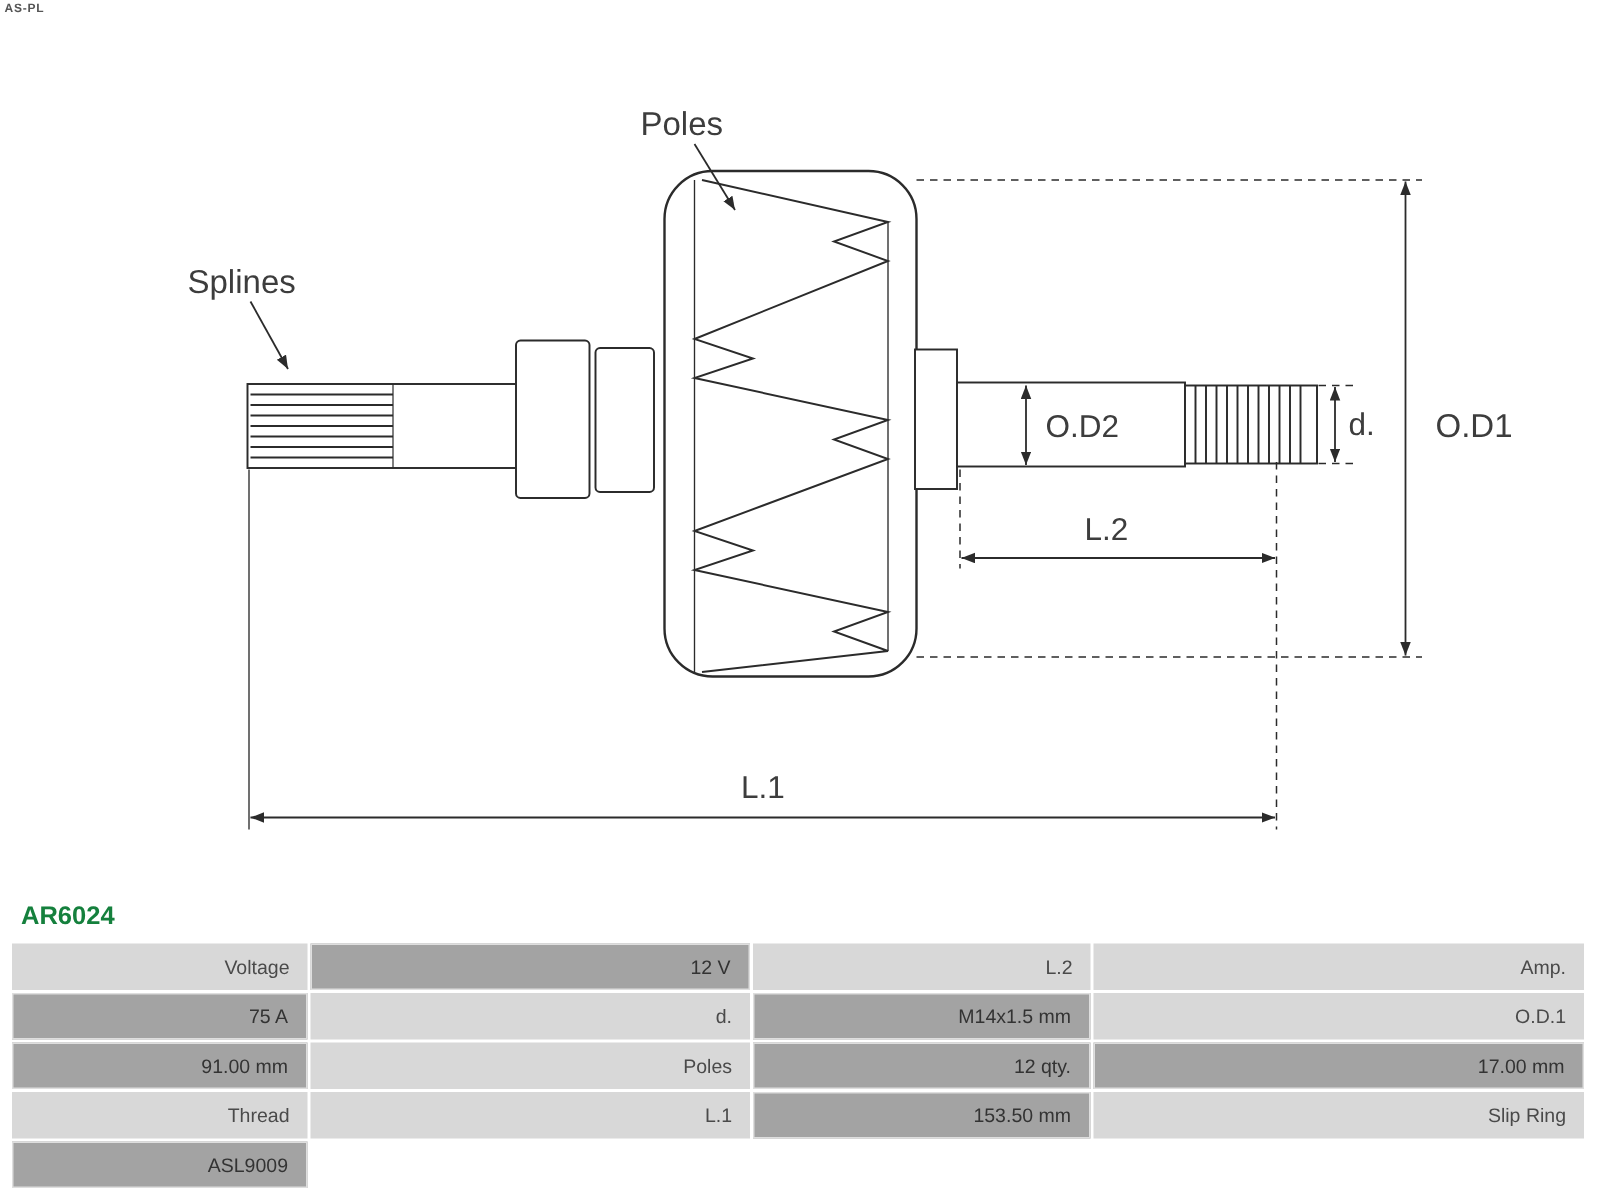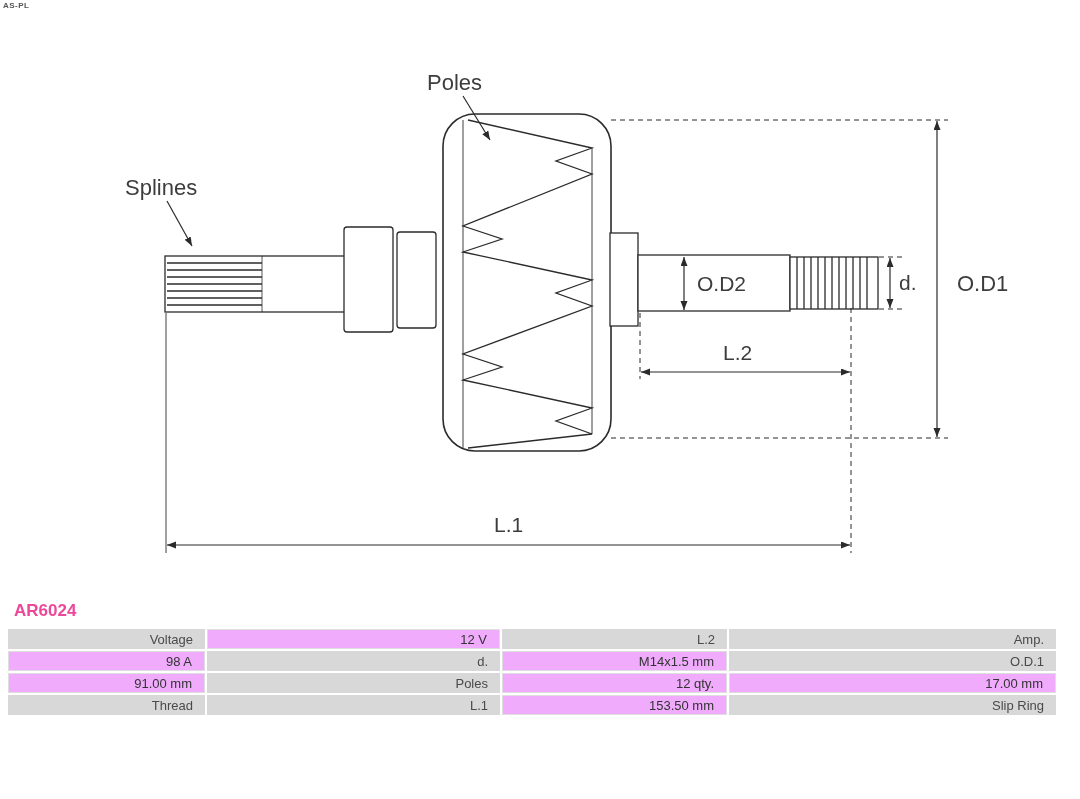--- a/index.html
+++ b/index.html
@@ -20,25 +20,25 @@
   .partno{
     position:absolute;left:14px;top:601px;
     font-size:17px;font-weight:700;
   }
   .spec-table{
     position:absolute;left:8px;top:629px;width:1050px;
     display:grid;grid-template-columns:197px 293px 225px 327px;
     gap:2px;background:#ffffff;
   }
   .cell{
-    height:20px;display:flex;align-items:center;justify-content:flex-end;
+    height:31px;display:flex;align-items:center;justify-content:flex-end;
     padding-right:12px;font-size:13px;box-sizing:border-box;padding-left:24px;
   }
   .cell.label{background:#d8d8d8;color:#4a4a4a;}
-  .cell.value{background:#f0abfc;border:1px solid #dedede;color:#333333;}
+  .cell.value{background:#a3a3a3;border:1px solid #dedede;color:#333333;}
 </style>
 </head>
 <body>
 
 <div class="brand">AS-PL</div>
 
 <div class="diagram-wrap">
 <svg width="1080" height="596" viewBox="0 0 1080 596">
   <defs>
     <marker id="arr" markerWidth="10" markerHeight="8" refX="9" refY="3.5" orient="auto-start-reverse" markerUnits="userSpaceOnUse">
@@ -118,36 +118,37 @@
   <text class="callout-label" x="427" y="90">Poles</text>
   <text class="callout-label" x="125" y="195">Splines</text>
   <text class="dim-label" x="697" y="291">O.D2</text>
   <text class="dim-label" x="899" y="290">d.</text>
   <text class="dim-label-big" x="957" y="291">O.D1</text>
   <text class="dim-label" x="723" y="360">L.2</text>
   <text class="dim-label" x="494" y="532">L.1</text>
 </svg>
 </div>
 
-<div class="partno" style="color: #ec4899;">AR6024</div>
+<div class="partno" style="color: #15803d;">AR6024</div>
 
 <div class="spec-table">
   <div class="cell label">Voltage</div>
   <div class="cell value">12 V</div>
   <div class="cell label">L.2</div>
 
   <div class="cell label">Amp.</div>
-  <div class="cell value">98 A</div>
+  <div class="cell value">75 A</div>
   <div class="cell label">d.</div>
   <div class="cell value">M14x1.5 mm</div>
 
   <div class="cell label">O.D.1</div>
   <div class="cell value">91.00 mm</div>
   <div class="cell label">Poles</div>
   <div class="cell value">12 qty.</div>
 
   <div class="cell value">17.00 mm</div>
   <div class="cell label">Thread</div>
 
   <div class="cell label">L.1</div>
   <div class="cell value">153.50 mm</div>
   <div class="cell label">Slip Ring</div>
+  <div class="cell value">ASL9009</div>
 </div>
 
 </body></html>

